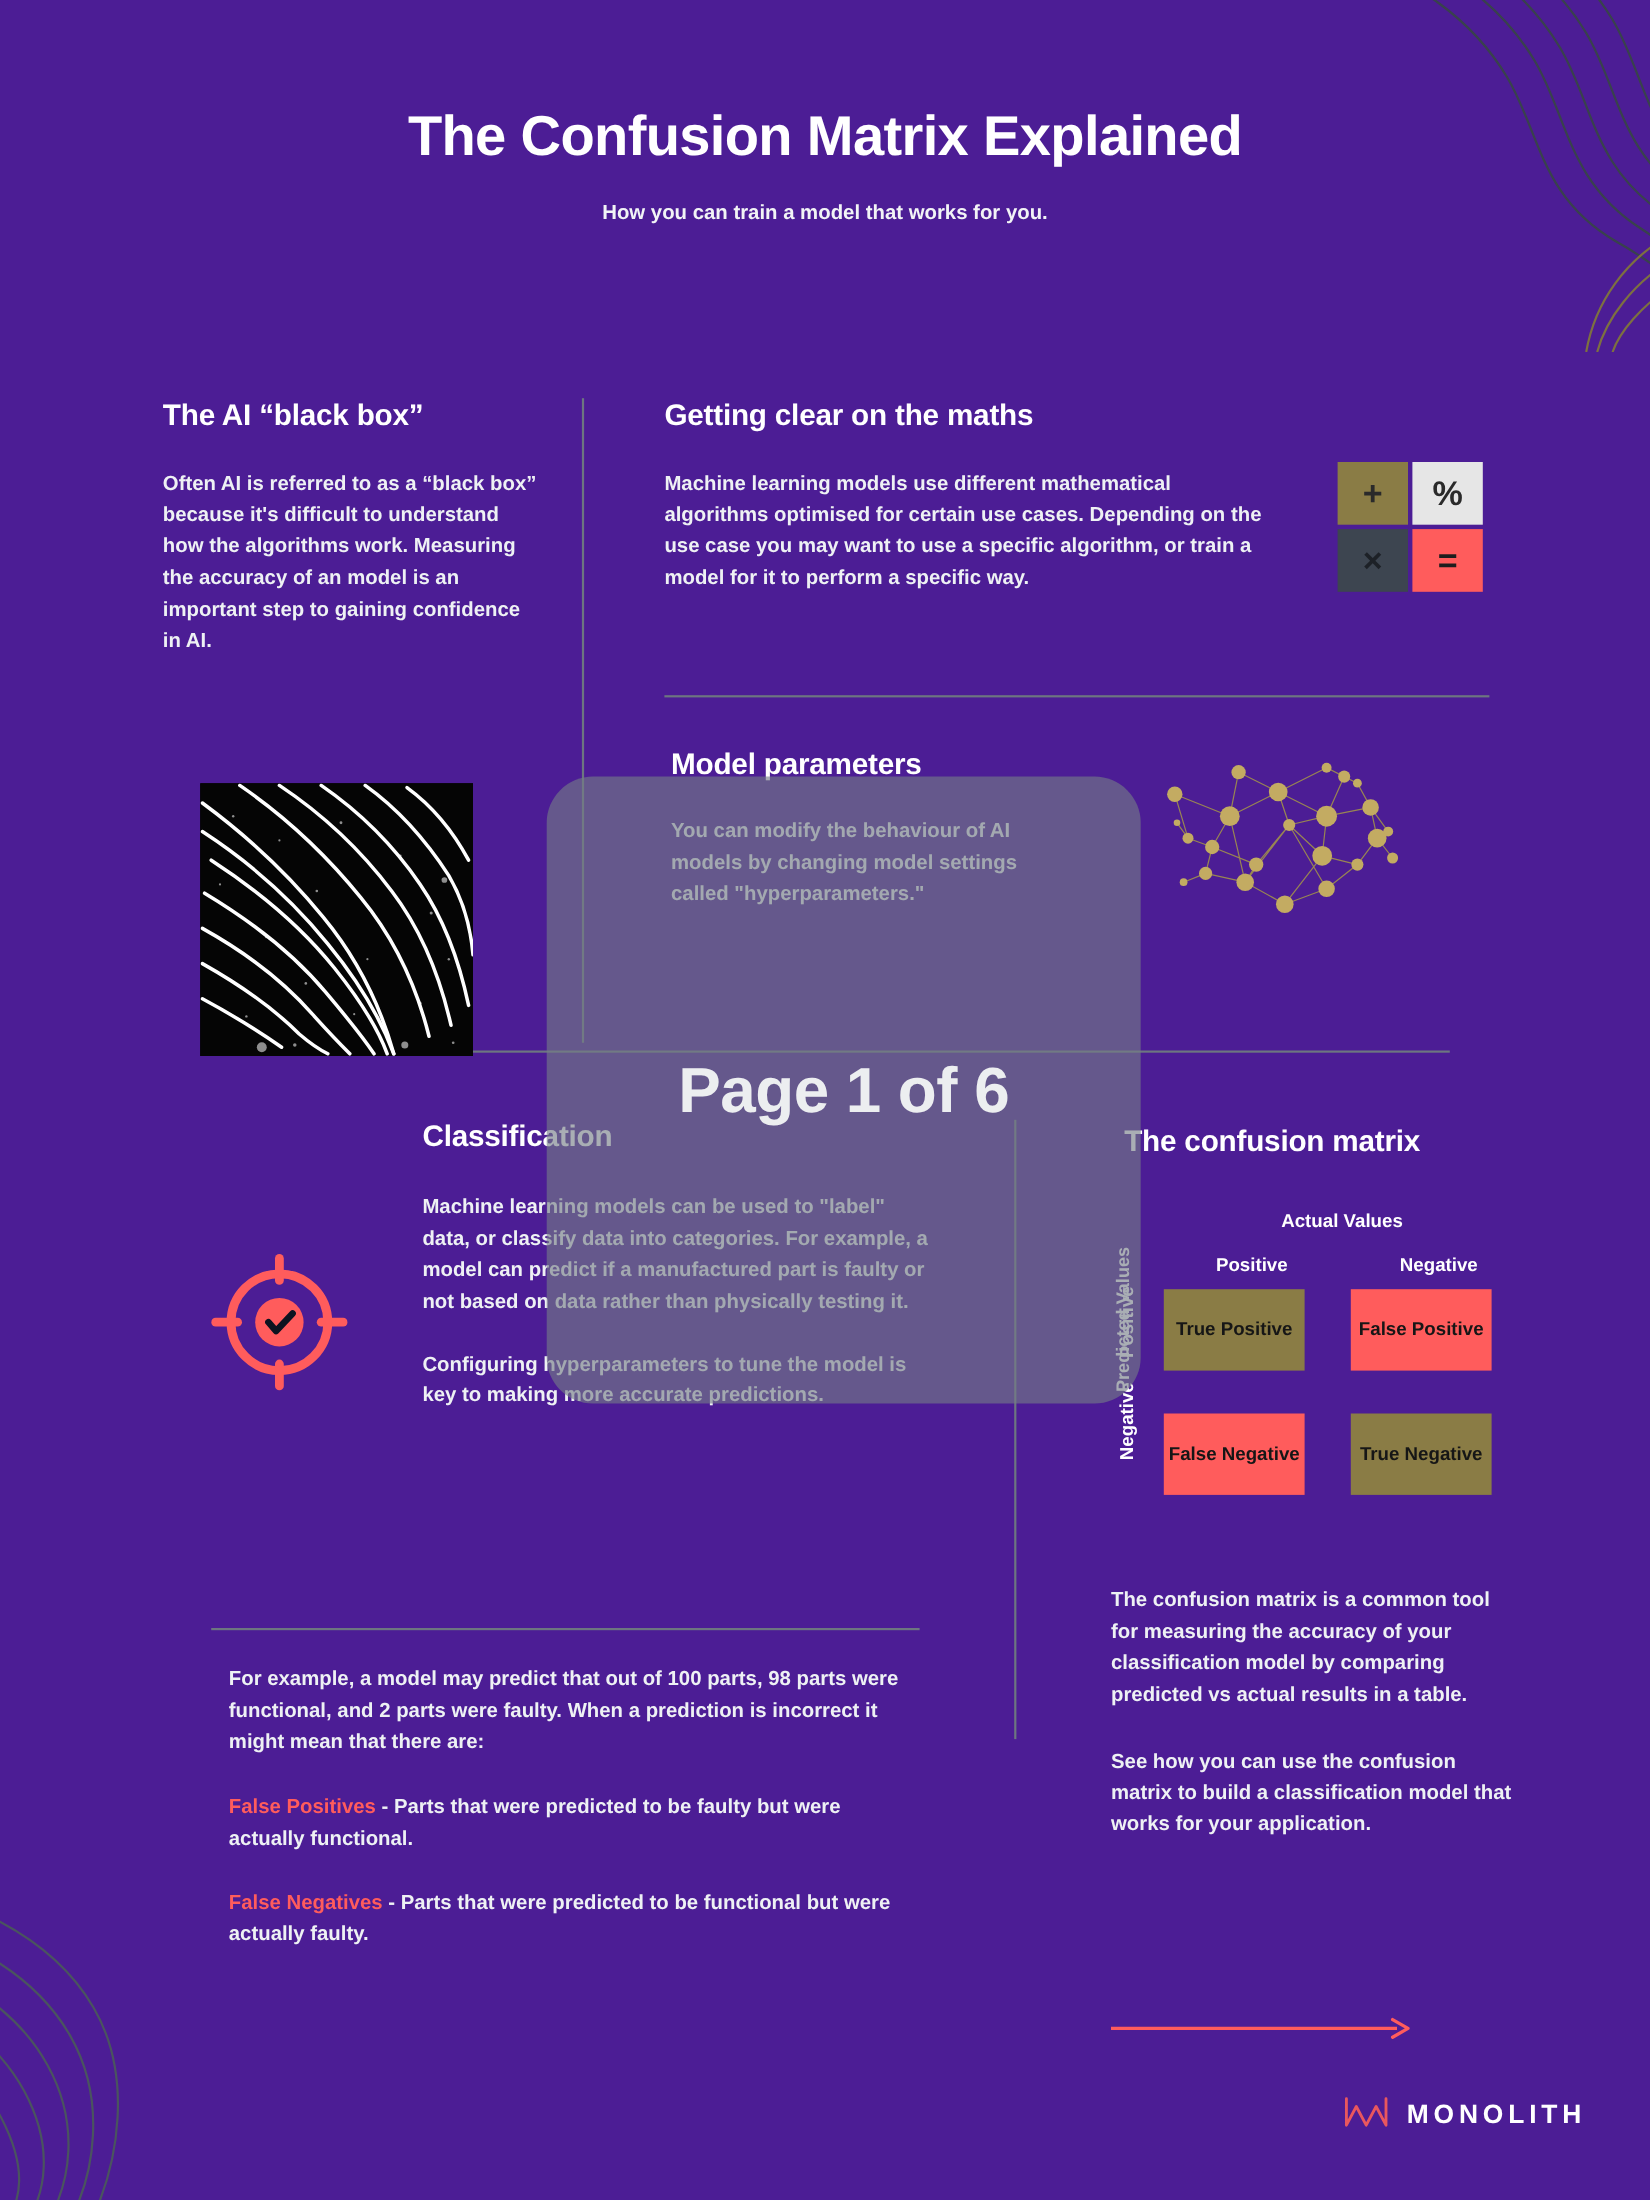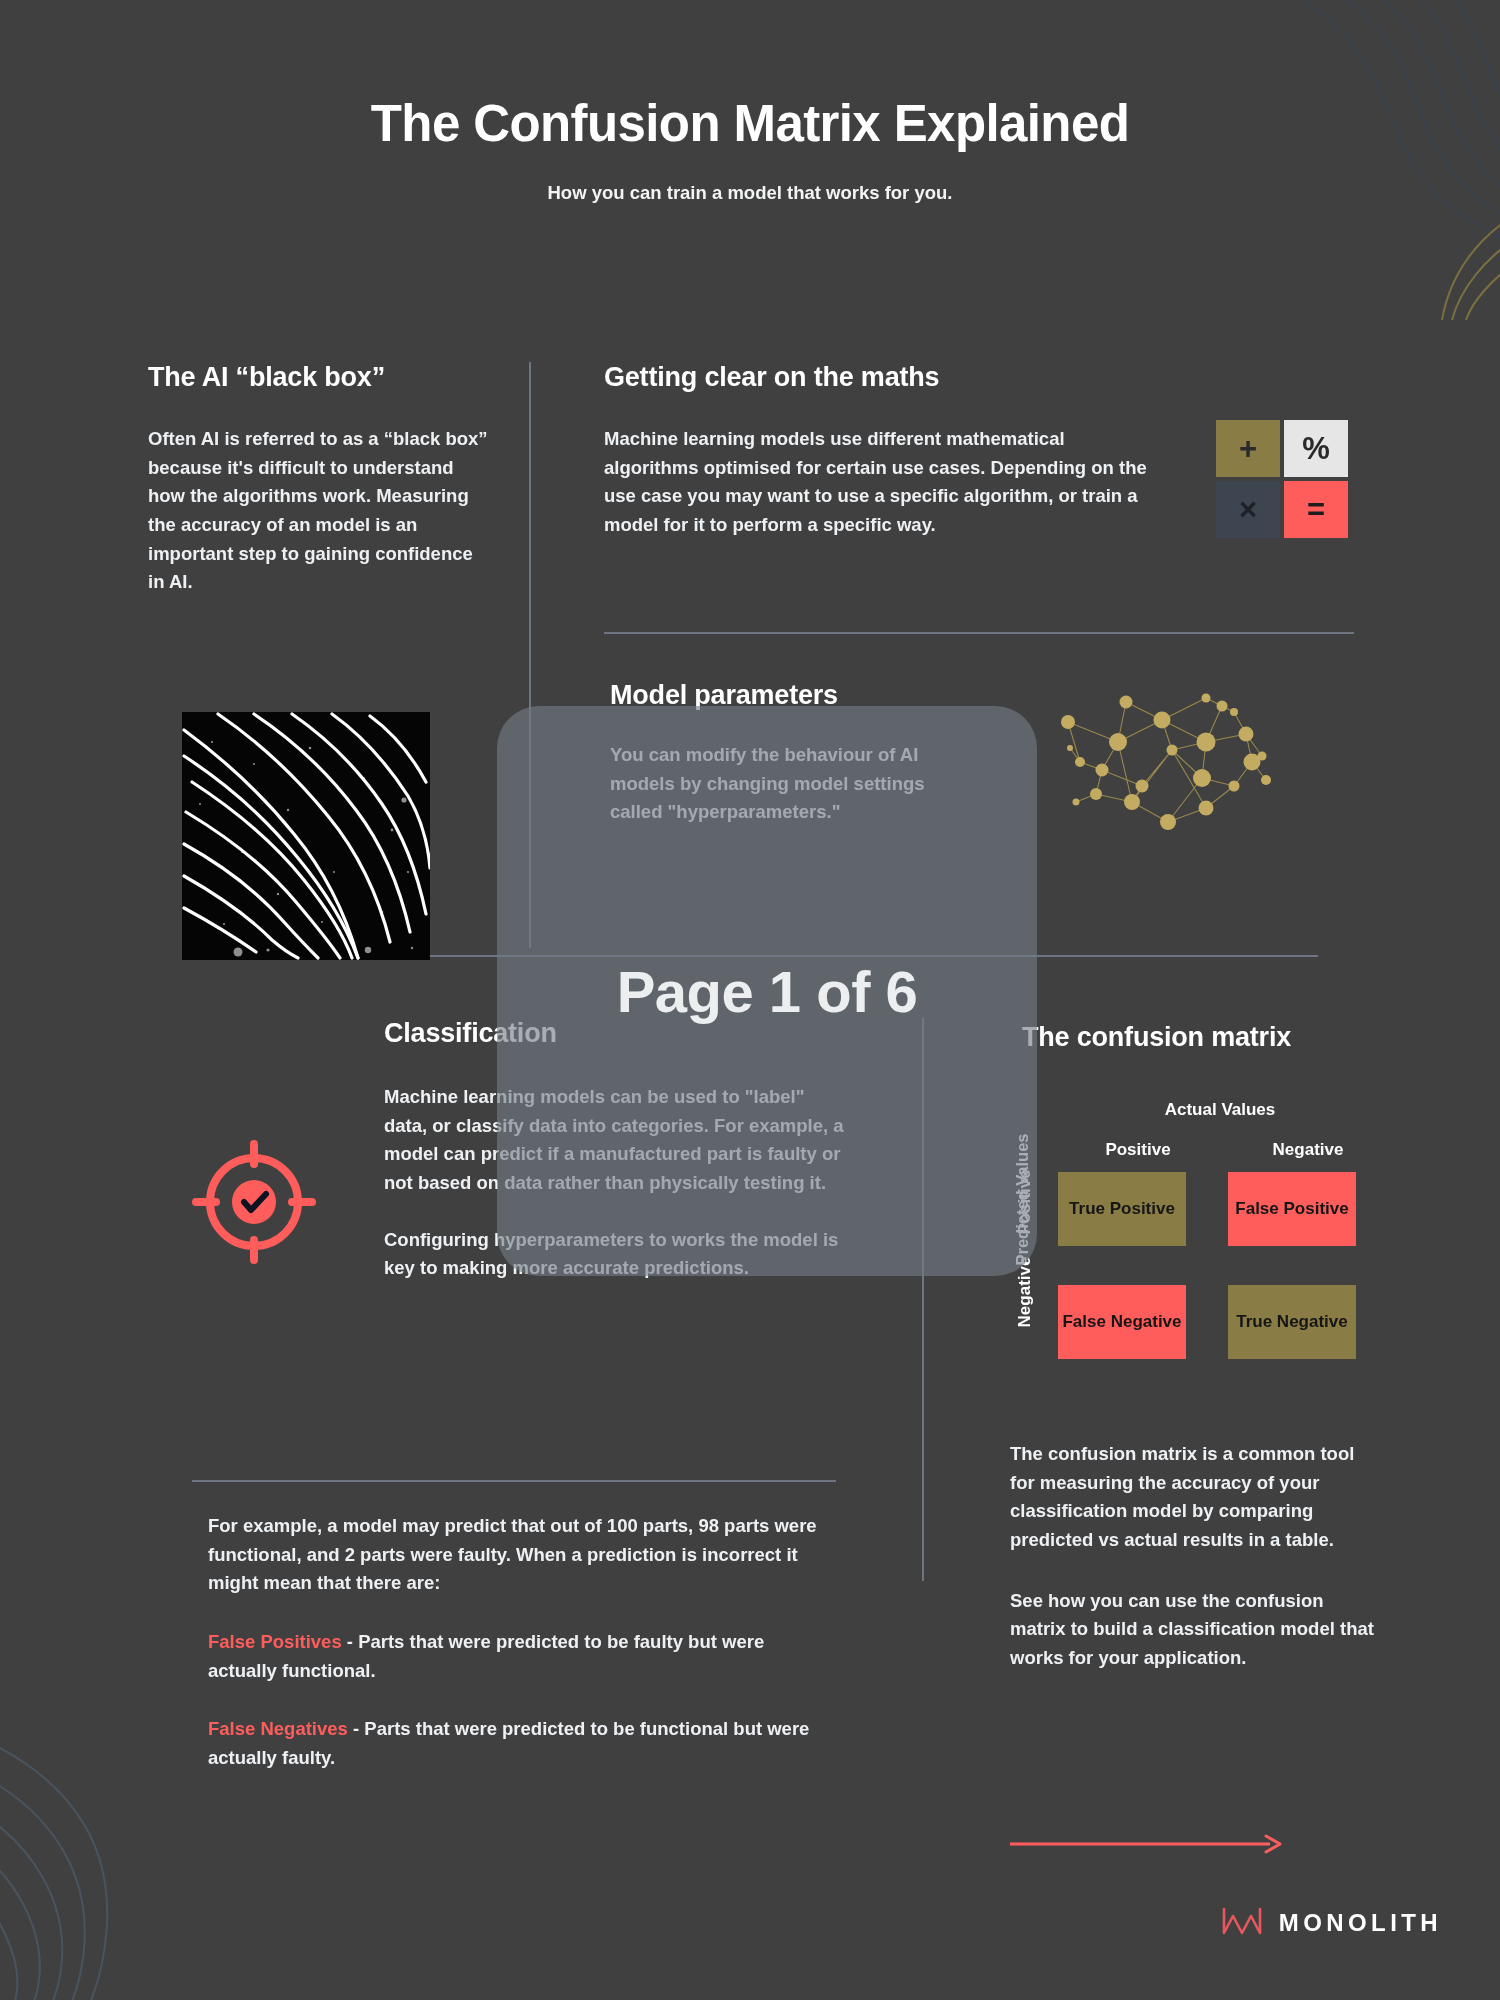--- a/index.html
+++ b/index.html
@@ -14,21 +14,21 @@
   body {
     position: relative;
     font-family: "Liberation Sans", sans-serif;
     color: #ffffff;
   }
 
   #page {
     position: relative;
     width: 1500px;
     height: 2000px;
-    background: #404040;
+    background: #4c1d95;
     overflow: hidden;
   }
 
   
   .deco { position: absolute; pointer-events: none; }
   .deco-tr { top: -10px; right: -20px; }
   .deco-bl { bottom: -30px; left: -130px; }
 
   
   .header {
@@ -369,21 +369,21 @@
         <circle cx="146" cy="88" r="9"></circle>
           <circle cx="86" cy="96" r="6.5"></circle>
           <circle cx="178" cy="22" r="4"></circle>
       </g>
     </svg>
   </div>
 
   <div id="classification">
     <div class="sec-title">Classification</div>
     <p class="body-text">Machine learning models can be used to  "label" data, or classify data into categories. For example, a model can predict if a manufactured part is faulty or not based on data rather than physically testing it.</p>
-    <p class="body-text">Configuring hyperparameters to works the model is key to making more accurate predictions.</p>
+    <p class="body-text">Configuring hyperparameters to tune the model is key to making more accurate predictions.</p>
   </div>
 
   <div id="target-icon">
     <svg width="124" height="124" viewBox="0 0 124 124">
       <circle cx="62" cy="62" r="44" fill="none" stroke="#ff5c5c" stroke-width="8"></circle>
       <circle cx="62" cy="62" r="22" fill="#ff5c5c"></circle>
       <path d="M52 62 L59 70 L74 54" fill="none" stroke="#0d1320" stroke-width="6" stroke-linecap="round" stroke-linejoin="round"></path>
       <g stroke="#ff5c5c" stroke-width="8" stroke-linecap="round">
         <line x1="62" y1="4" x2="62" y2="24"></line>
         <line x1="62" y1="100" x2="62" y2="120"></line>

